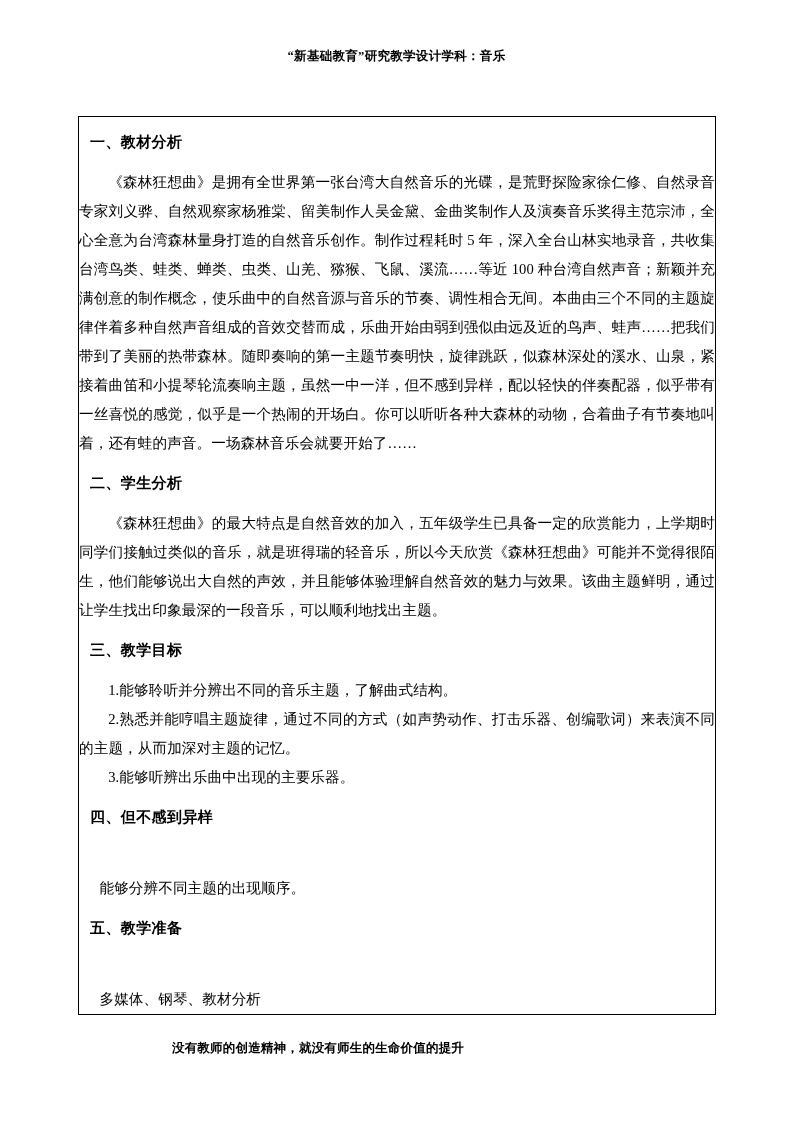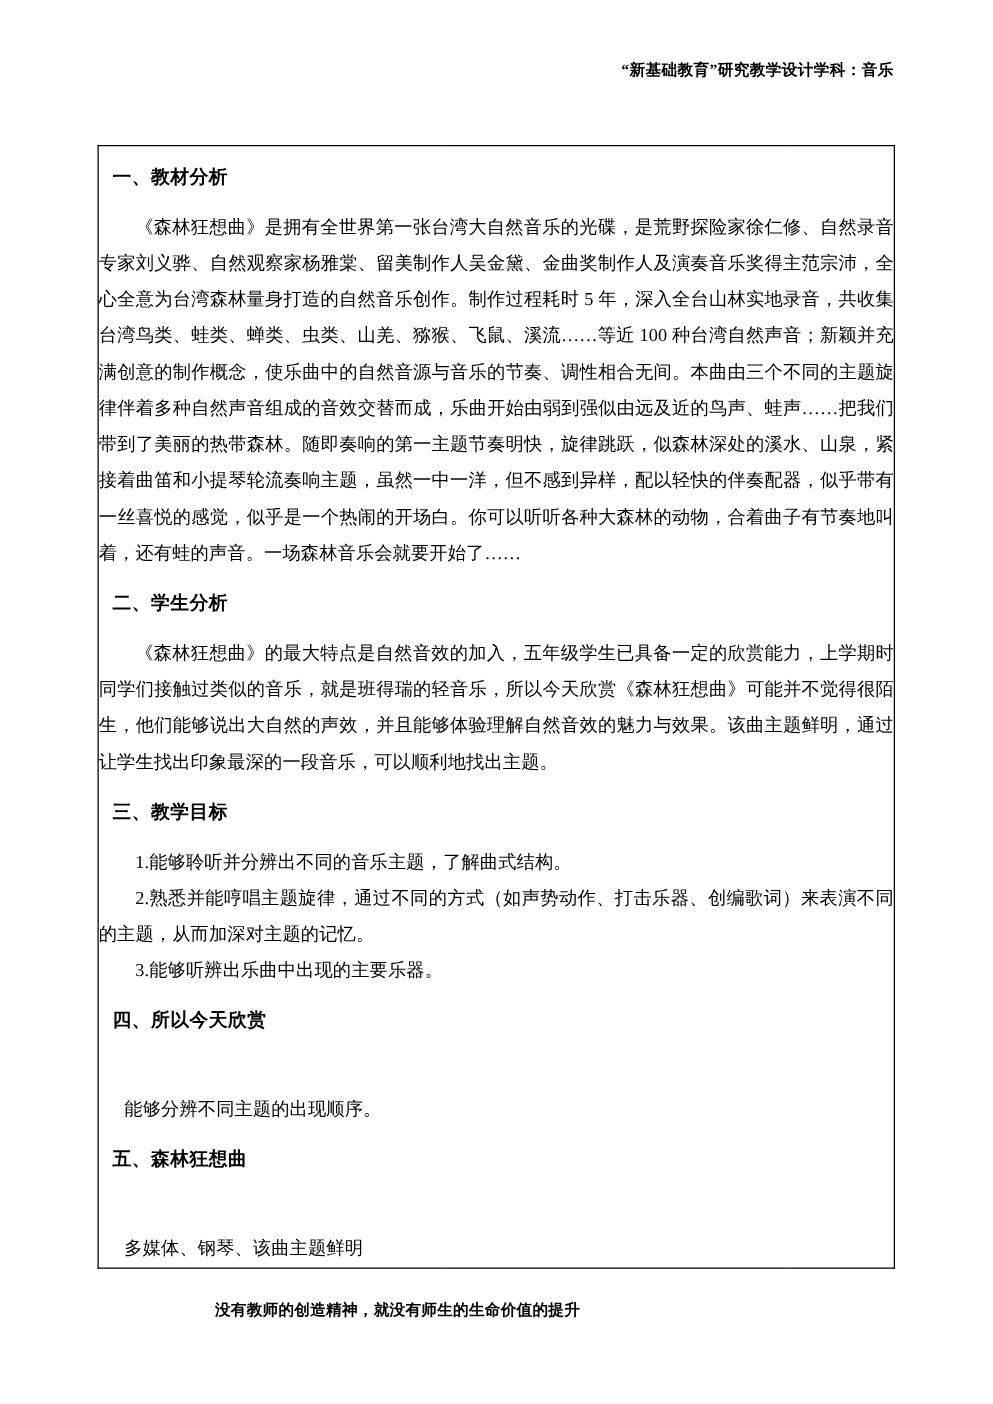--- a/index.html
+++ b/index.html
@@ -24,21 +24,21 @@
     height: 1123px;
   }
 
   
   .doc-header {
     position: absolute;
     left: 78px;
     top: 48px;
     width: 637px;
     display: flex;
-    justify-content: flex-end;
+    justify-content: center;
     align-items: baseline;
     font-size: 12.5px;
     font-weight: bold;
     letter-spacing: 0.3px;
   }
   .doc-header .left  { white-space: nowrap; }
   .doc-header .right { white-space: nowrap; }
 
   
   .main-table {
@@ -161,25 +161,25 @@
         <p class="para indent">《森林狂想曲》是拥有全世界第一张台湾大自然音乐的光碟，是荒野探险家徐仁修、自然录音专家刘义骅、自然观察家杨雅棠、留美制作人吴金黛、金曲奖制作人及演奏音乐奖得主范宗沛，全心全意为台湾森林量身打造的自然音乐创作。制作过程耗时 5 年，深入全台山林实地录音，共收集台湾鸟类、蛙类、蝉类、虫类、山羌、猕猴、飞鼠、溪流……等近 100 种台湾自然声音；新颖并充满创意的制作概念，使乐曲中的自然音源与音乐的节奏、调性相合无间。本曲由三个不同的主题旋律伴着多种自然声音组成的音效交替而成，乐曲开始由弱到强似由远及近的鸟声、蛙声……把我们带到了美丽的热带森林。随即奏响的第一主题节奏明快，旋律跳跃，似森林深处的溪水、山泉，紧接着曲笛和小提琴轮流奏响主题，虽然一中一洋，但不感到异样，配以轻快的伴奏配器，似乎带有一丝喜悦的感觉，似乎是一个热闹的开场白。你可以听听各种大森林的动物，合着曲子有节奏地叫着，还有蛙的声音。一场森林音乐会就要开始了……</p>
 
         <p class="section-heading">二、学生分析</p>
         <p class="para indent">《森林狂想曲》的最大特点是自然音效的加入，五年级学生已具备一定的欣赏能力，上学期时同学们接触过类似的音乐，就是班得瑞的轻音乐，所以今天欣赏《森林狂想曲》可能并不觉得很陌生，他们能够说出大自然的声效，并且能够体验理解自然音效的魅力与效果。该曲主题鲜明，通过让学生找出印象最深的一段音乐，可以顺利地找出主题。</p>
 
         <p class="section-heading">三、教学目标</p>
         <p class="para sub-indent">1.能够聆听并分辨出不同的音乐主题，了解曲式结构。</p>
         <p class="para sub-indent">2.熟悉并能哼唱主题旋律，通过不同的方式（如声势动作、打击乐器、创编歌词）来表演不同的主题，从而加深对主题的记忆。</p>
         <p class="para sub-indent">3.能够听辨出乐曲中出现的主要乐器。</p>
 
-        <p class="section-heading">四、所以今天欣赏</p>
+        <p class="section-heading">四、但不感到异样</p>
         <p class="para small-indent">能够分辨不同主题的出现顺序。</p>
 
-        <p class="section-heading">五、森林狂想曲</p>
-        <p class="para small-indent">多媒体、钢琴、该曲主题鲜明</p>
+        <p class="section-heading">五、教学准备</p>
+        <p class="para small-indent">多媒体、钢琴、教材分析</p>
 
       </td>
     </tr>
   </tbody>
     </table>
 
   <div class="doc-footer">没有教师的创造精神，就没有师生的生命价值的提升</div>
 
 </div>
 

